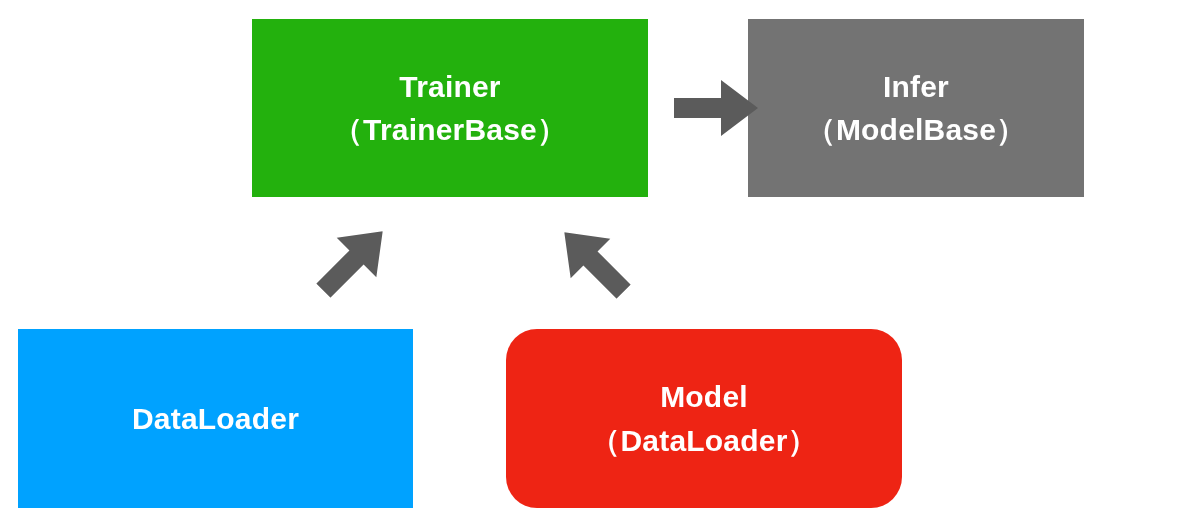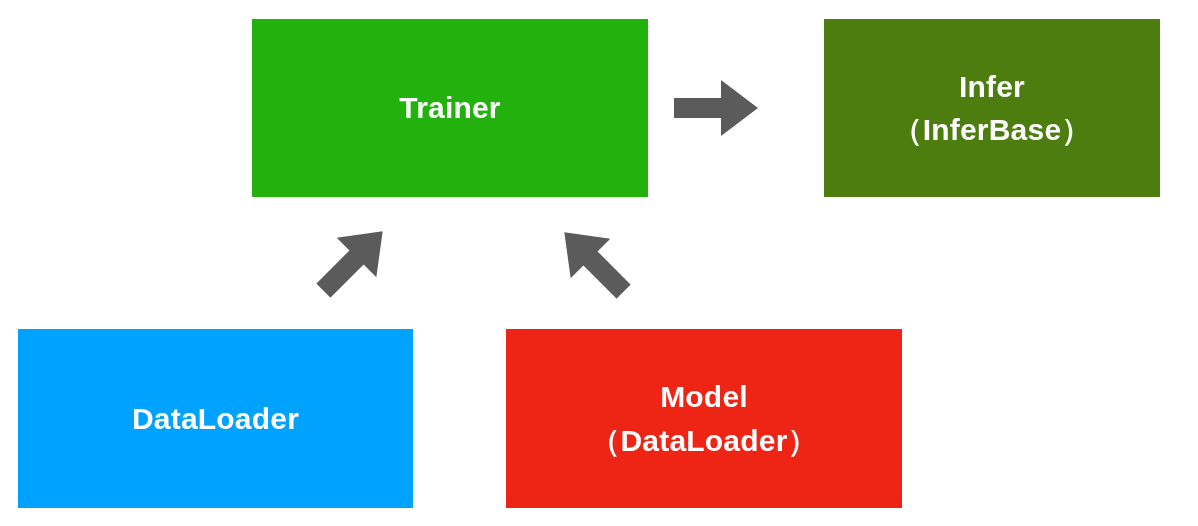--- a/index.html
+++ b/index.html
@@ -21,45 +21,46 @@
     align-items: center;
     justify-content: center;
     text-align: right;
     color: #ffffff;
     font-size: 30px;
     font-weight: 700;
     line-height: 1.45;
     letter-spacing: 0.2px;
   }
   .node-trainer    { left: 252px; top: 19px;  width: 396px; height: 178px; background: #23b10d; }
-  .node-infer      { left: 824px; top: 19px;  width: 336px; height: 178px; background: #4d7c0f; }
+  .node-infer      { left: 748px; top: 19px;  width: 336px; height: 178px; background: #737373; }
   .node-dataloader { left: 18px;  top: 329px; width: 395px; height: 179px; background: #00a2ff; gap: 36px; }
-  .node-model      { left: 506px; top: 329px; width: 396px; height: 179px; background: #ee2414; }
+  .node-model      { left: 506px; top: 329px; width: 396px; height: 179px; background: #ee2414; border-radius: 31px; }
 
   .arrow {
     position: absolute;
     width: 84px;
     height: 58px;
   }
   .arrow-right    { left: 674px; top: 79px; }
   .arrow-up-right { left: 311px; top: 232px; transform: rotate(-45deg); }
   .arrow-up-left  { left: 552px; top: 233px; transform: rotate(-135deg); }
 </style>
 </head>
 <body>
 
 <div class="canvas">
 
   <div class="node node-trainer">
     <div>Trainer</div>
+    <div>（TrainerBase）</div>
   </div>
 
   <div class="node node-infer">
     <div>Infer</div>
-    <div>（InferBase）</div>
+    <div>（ModelBase）</div>
   </div>
 
   <div class="node node-dataloader">
     <div>DataLoader</div>
   </div>
 
   <div class="node node-model">
     <div>Model</div>
     <div>（DataLoader）</div>
   </div>

